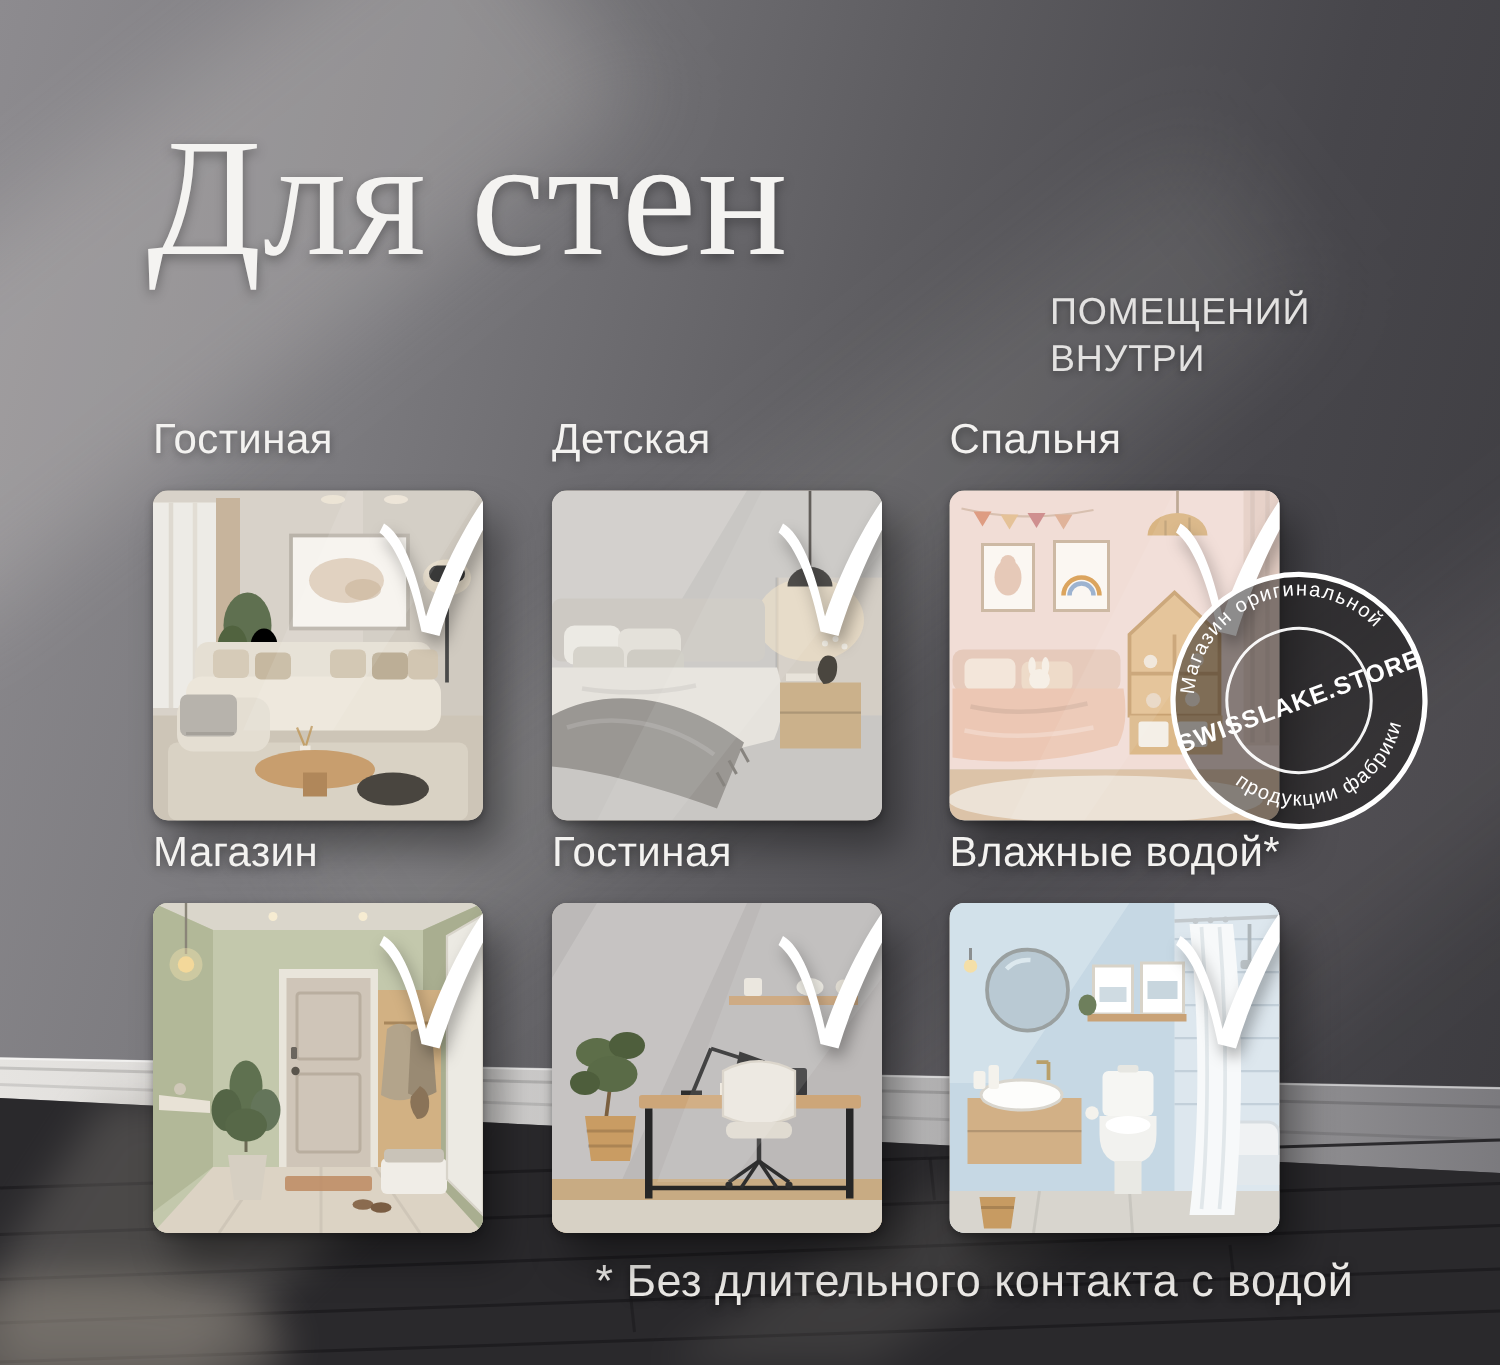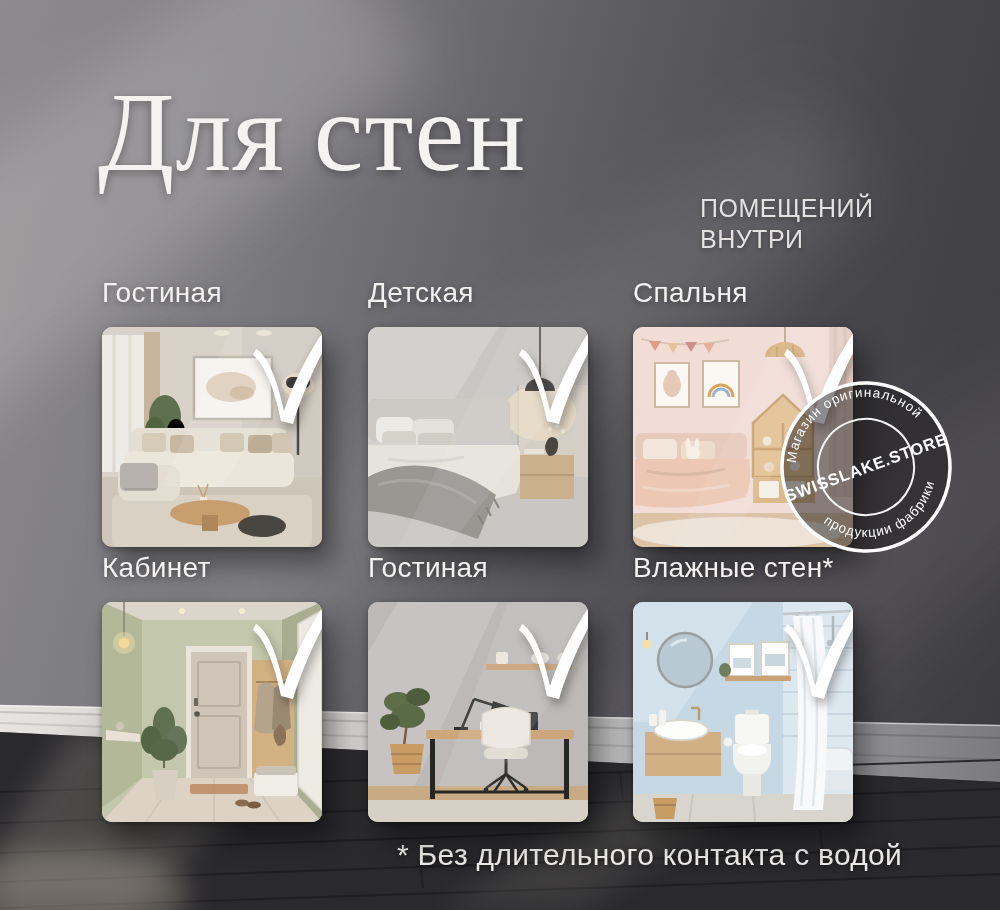--- a/index.html
+++ b/index.html
@@ -260,21 +260,21 @@
         <polygon points="150,0 220,0 220,30 90,220 40,220" fill="#ffffff" opacity=".08"></polygon>
       </svg>
       <span class="wire"></span>
       <svg class="check" viewBox="0 0 92 112">
         <path d="M6,34 C18,41 27,64 34,96 C47,58 68,20 86,1 L90,8 C74,31 55,70 43,109 L31,106 C25,76 15,49 3,40 Z" fill="#ffffff"></path>
       </svg>
     </div>
   </section>
 
   <section class="tile z1" style="left:102px;top:602px;">
-    <div class="tile-label">Кабинет</div>
+    <div class="tile-label">Магазин</div>
     <div class="photo">
       <svg viewBox="0 0 220 220" width="220" height="220">
         <rect width="220" height="220" fill="#c3c8ac"></rect>
         <polygon points="0,0 220,0 180,18 40,18" fill="#dad6cb"></polygon>
         <circle cx="80" cy="9" r="3" fill="#f6ecd2"></circle>
           <circle cx="140" cy="9" r="3" fill="#f6ecd2"></circle>
         <polygon points="0,0 40,18 40,176 0,206" fill="#b2b898"></polygon>
         <polygon points="180,18 220,0 220,220 180,176" fill="#a9ae90"></polygon>
         <rect x="40" y="18" width="140" height="158" fill="#c3c8ac"></rect>
         <polygon points="40,176 180,176 220,220 0,220" fill="#dcd3c4"></polygon>
@@ -361,21 +361,21 @@
         <polygon points="140,0 220,0 220,50 120,186 70,186" fill="#ffffff" opacity=".10"></polygon>
       </svg>
       <span class="wire"></span>
       <svg class="check" viewBox="0 0 92 112">
         <path d="M6,34 C18,41 27,64 34,96 C47,58 68,20 86,1 L90,8 C74,31 55,70 43,109 L31,106 C25,76 15,49 3,40 Z" fill="#ffffff"></path>
       </svg>
     </div>
   </section>
 
   <section class="tile z1" style="left:633px;top:602px;">
-    <div class="tile-label">Влажные стен*</div>
+    <div class="tile-label">Влажные водой*</div>
     <div class="photo">
       <svg viewBox="0 0 220 220" width="220" height="220">
         <rect width="220" height="220" fill="#c6d8e4"></rect>
         <polygon points="0,0 120,0 40,120 0,120" fill="#d5e3eb" opacity=".8"></polygon>
         <rect x="150" width="70" height="220" fill="#dde7ee"></rect>
         <g stroke="#c3d0da" stroke-width="1.5">
           <line x1="150" y1="24" x2="220" y2="24"></line>
             <line x1="150" y1="46" x2="220" y2="46"></line>
           <line x1="150" y1="68" x2="220" y2="68"></line>
             <line x1="150" y1="90" x2="220" y2="90"></line>

